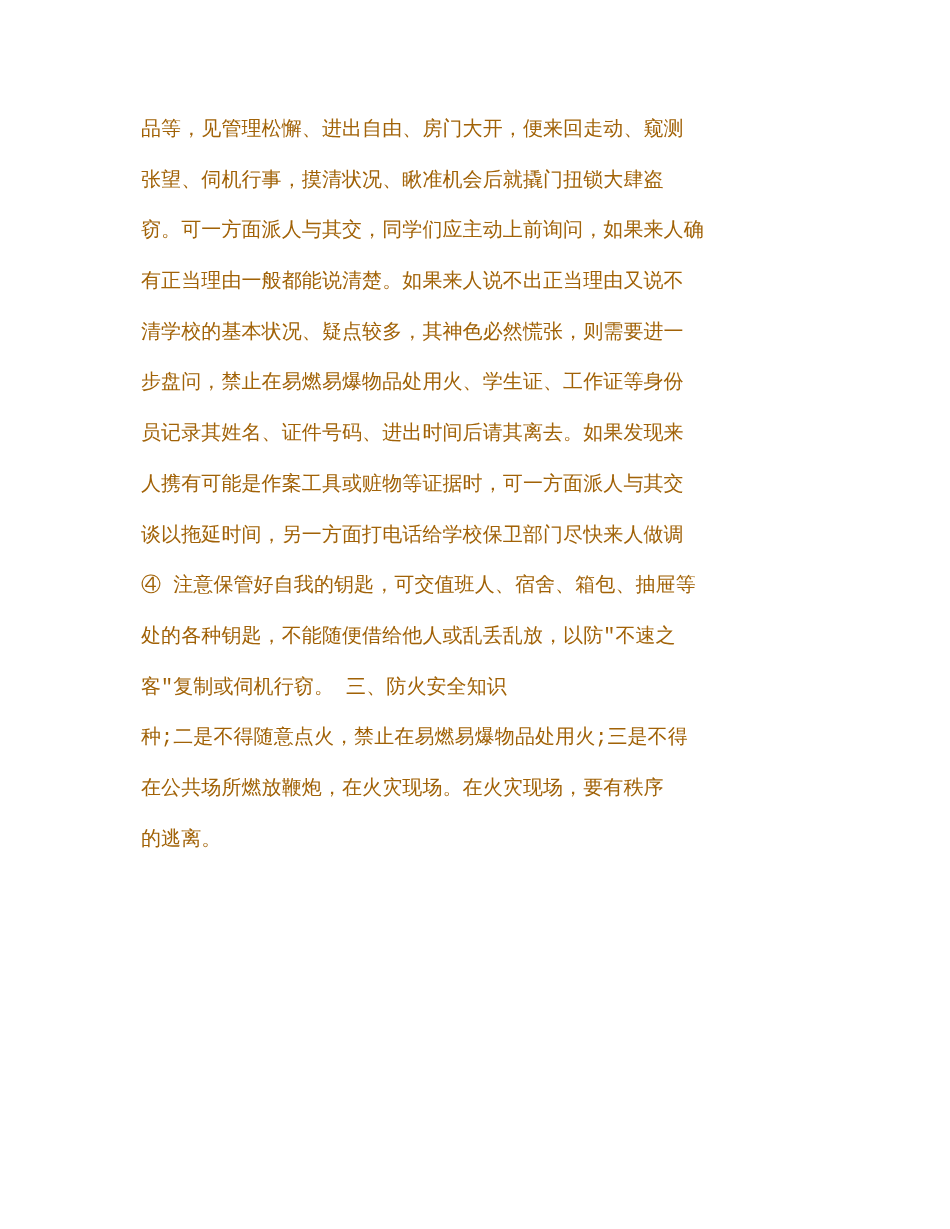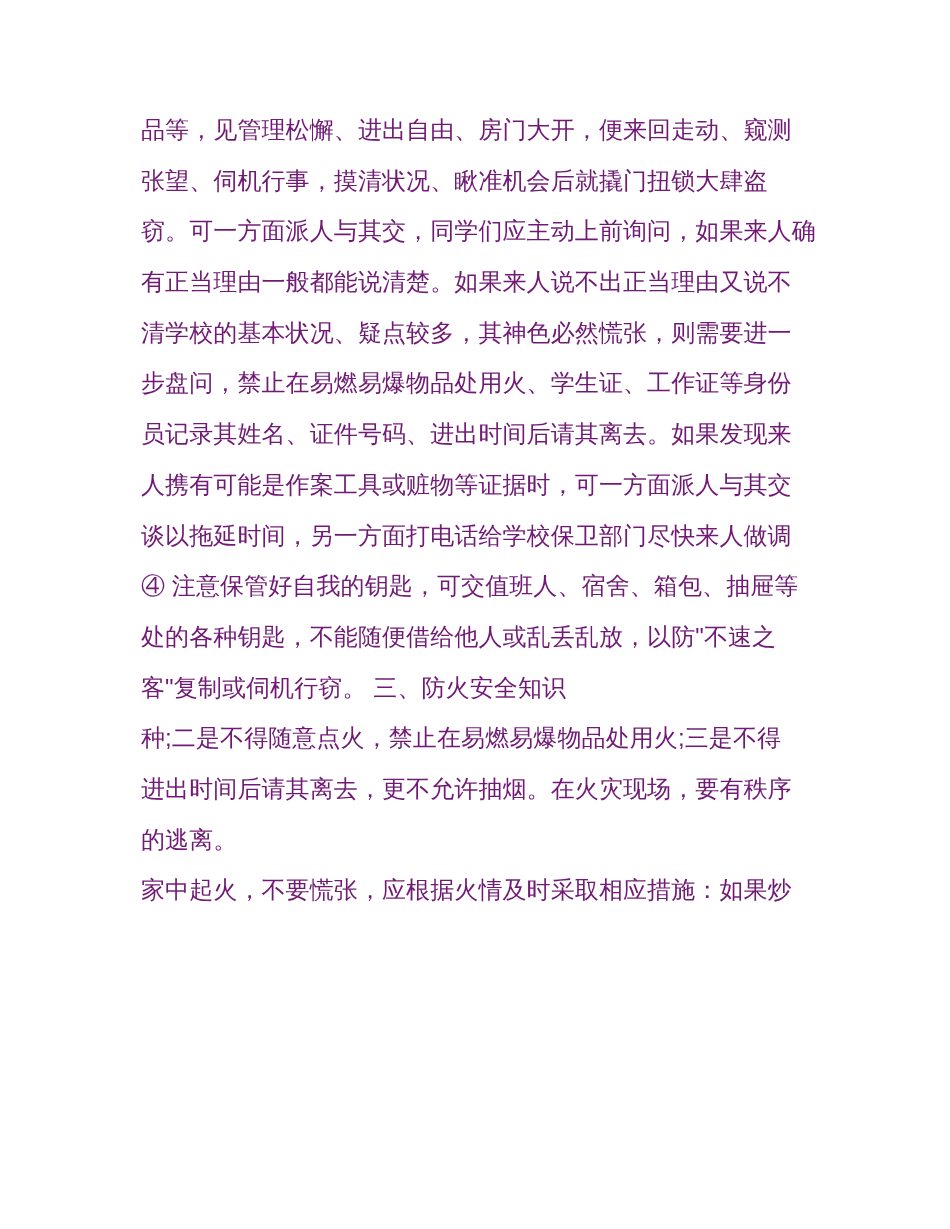--- a/index.html
+++ b/index.html
@@ -11,24 +11,24 @@
       width: 950px;
       height: 1229px;
       position: relative;
       overflow: hidden;
     }
     .page {
       position: absolute;
       left: 141px;
       top: 105px;
       width: 672px;
-      font-family: Liberation Sans, sans-serif;
-      font-size: 24px;
+      font-family: Liberation Mono, monospace;
+      font-size: 20px;
       line-height: 50.7px;
-      color: #701a75;
+      color: #a16207;
     }
     .line {
       display: block;
       white-space: nowrap;
       height: 50.7px;
       letter-spacing: 0.1px;
     }
   </style>
 </head>
 <body>
@@ -40,16 +40,15 @@
   <span class="line">有正当理由一般都能说清楚。如果来人说不出正当理由又说不</span>
   <span class="line">清学校的基本状况、疑点较多，其神色必然慌张，则需要进一</span>
   <span class="line">步盘问，禁止在易燃易爆物品处用火、学生证、工作证等身份</span>
   <span class="line">员记录其姓名、证件号码、进出时间后请其离去。如果发现来</span>
   <span class="line">人携有可能是作案工具或赃物等证据时，可一方面派人与其交</span>
   <span class="line">谈以拖延时间，另一方面打电话给学校保卫部门尽快来人做调</span>
   <span class="line">④ 注意保管好自我的钥匙，可交值班人、宿舍、箱包、抽屉等</span>
   <span class="line">处的各种钥匙，不能随便借给他人或乱丢乱放，以防"不速之</span>
   <span class="line">客"复制或伺机行窃。 三、防火安全知识</span>
   <span class="line">种;二是不得随意点火，禁止在易燃易爆物品处用火;三是不得</span>
-  <span class="line">进出时间后请其离去，更不允许抽烟。在火灾现场，要有秩序</span>
+  <span class="line">在公共场所燃放鞭炮，在火灾现场。在火灾现场，要有秩序</span>
   <span class="line">的逃离。</span>
-  <span class="line">家中起火，不要慌张，应根据火情及时采取相应措施：如果炒</span>
 </div>
 
 </body></html>

